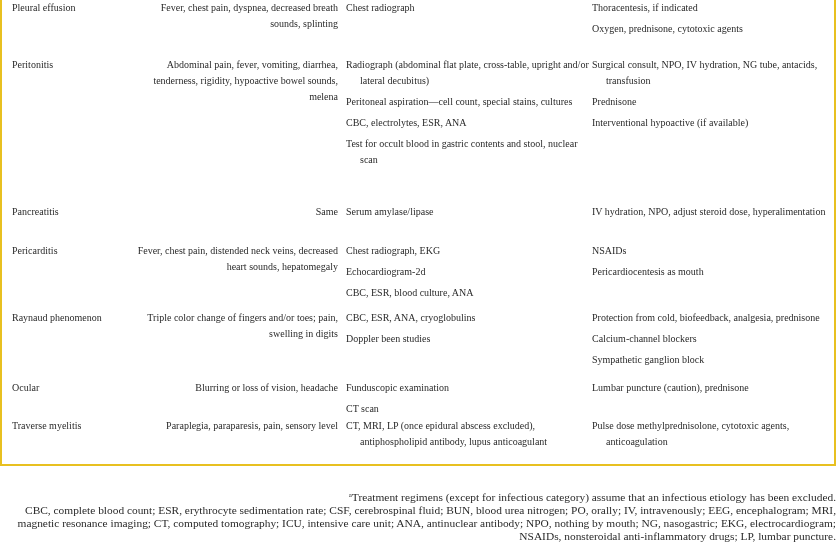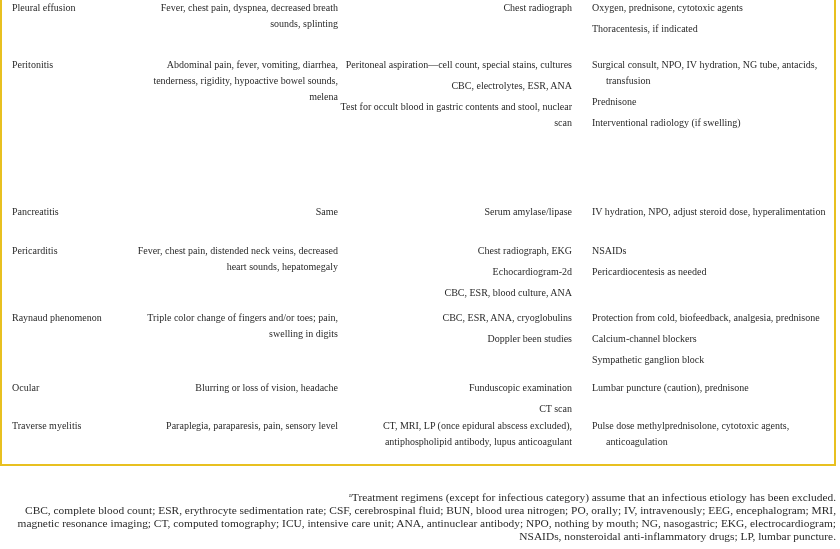--- a/index.html
+++ b/index.html
@@ -32,21 +32,21 @@
       width: 836px;
     }
     .cell {
       position: absolute;
       top: 0;
       font-size: 10px;
       line-height: 16px;
     }
     .col-cond { left: 10px; width: 115px; }
     .col-sym  { left: 126px; width: 210px; text-align: right; }
-    .col-dx   { left: 320px; width: 250px; text-align: right; }
+    .col-dx   { left: 344px; width: 250px; }
     .col-tx   { left: 590px; width: 245px; }
     .entry {
       padding-left: 14px;
       text-indent: -14px;
       margin: 0 0 5px 0;
     }
     .footnotes {
       position: absolute;
       left: 0;
       top: 491px;
@@ -67,41 +67,42 @@
     <div class="cell col-cond">
       <p class="entry">Pleural effusion</p>
     </div>
     <div class="cell col-sym">
       <p class="entry">Fever, chest pain, dyspnea, decreased breath sounds, splinting</p>
     </div>
     <div class="cell col-dx">
       <p class="entry">Chest radiograph</p>
     </div>
     <div class="cell col-tx">
+      <p class="entry">Thoracentesis, if indicated</p>
       <p class="entry">Oxygen, prednisone, cytotoxic agents</p>
-      <p class="entry">Thoracentesis, if indicated</p>
     </div>
   </div>
 
   <div class="row" style="top:59px;">
     <div class="cell col-cond">
       <p class="entry">Peritonitis</p>
     </div>
     <div class="cell col-sym">
       <p class="entry">Abdominal pain, fever, vomiting, diarrhea, tenderness, rigidity, hypoactive bowel sounds, melena</p>
     </div>
     <div class="cell col-dx">
+      <p class="entry">Radiograph (abdominal flat plate, cross-table, upright and/or lateral decubitus)</p>
       <p class="entry">Peritoneal aspiration—cell count, special stains, cultures</p>
       <p class="entry">CBC, electrolytes, ESR, ANA</p>
       <p class="entry">Test for occult blood in gastric contents and stool, nuclear scan</p>
     </div>
     <div class="cell col-tx">
       <p class="entry">Surgical consult, NPO, IV hydration, NG tube, antacids, transfusion</p>
       <p class="entry">Prednisone</p>
-      <p class="entry">Interventional radiology (if swelling)</p>
+      <p class="entry">Interventional hypoactive (if available)</p>
     </div>
   </div>
 
   <div class="row" style="top:206px;">
     <div class="cell col-cond">
       <p class="entry">Pancreatitis</p>
     </div>
     <div class="cell col-sym">
       <p class="entry">Same</p>
     </div>
@@ -120,21 +121,21 @@
     <div class="cell col-sym">
       <p class="entry">Fever, chest pain, distended neck veins, decreased heart sounds, hepatomegaly</p>
     </div>
     <div class="cell col-dx">
       <p class="entry">Chest radiograph, EKG</p>
       <p class="entry">Echocardiogram-2d</p>
       <p class="entry">CBC, ESR, blood culture, ANA</p>
     </div>
     <div class="cell col-tx">
       <p class="entry">NSAIDs</p>
-      <p class="entry">Pericardiocentesis as needed</p>
+      <p class="entry">Pericardiocentesis as mouth</p>
     </div>
   </div>
 
   <div class="row" style="top:312px;">
     <div class="cell col-cond">
       <p class="entry">Raynaud phenomenon</p>
     </div>
     <div class="cell col-sym">
       <p class="entry">Triple color change of fingers and/or toes; pain, swelling in digits</p>
     </div>

